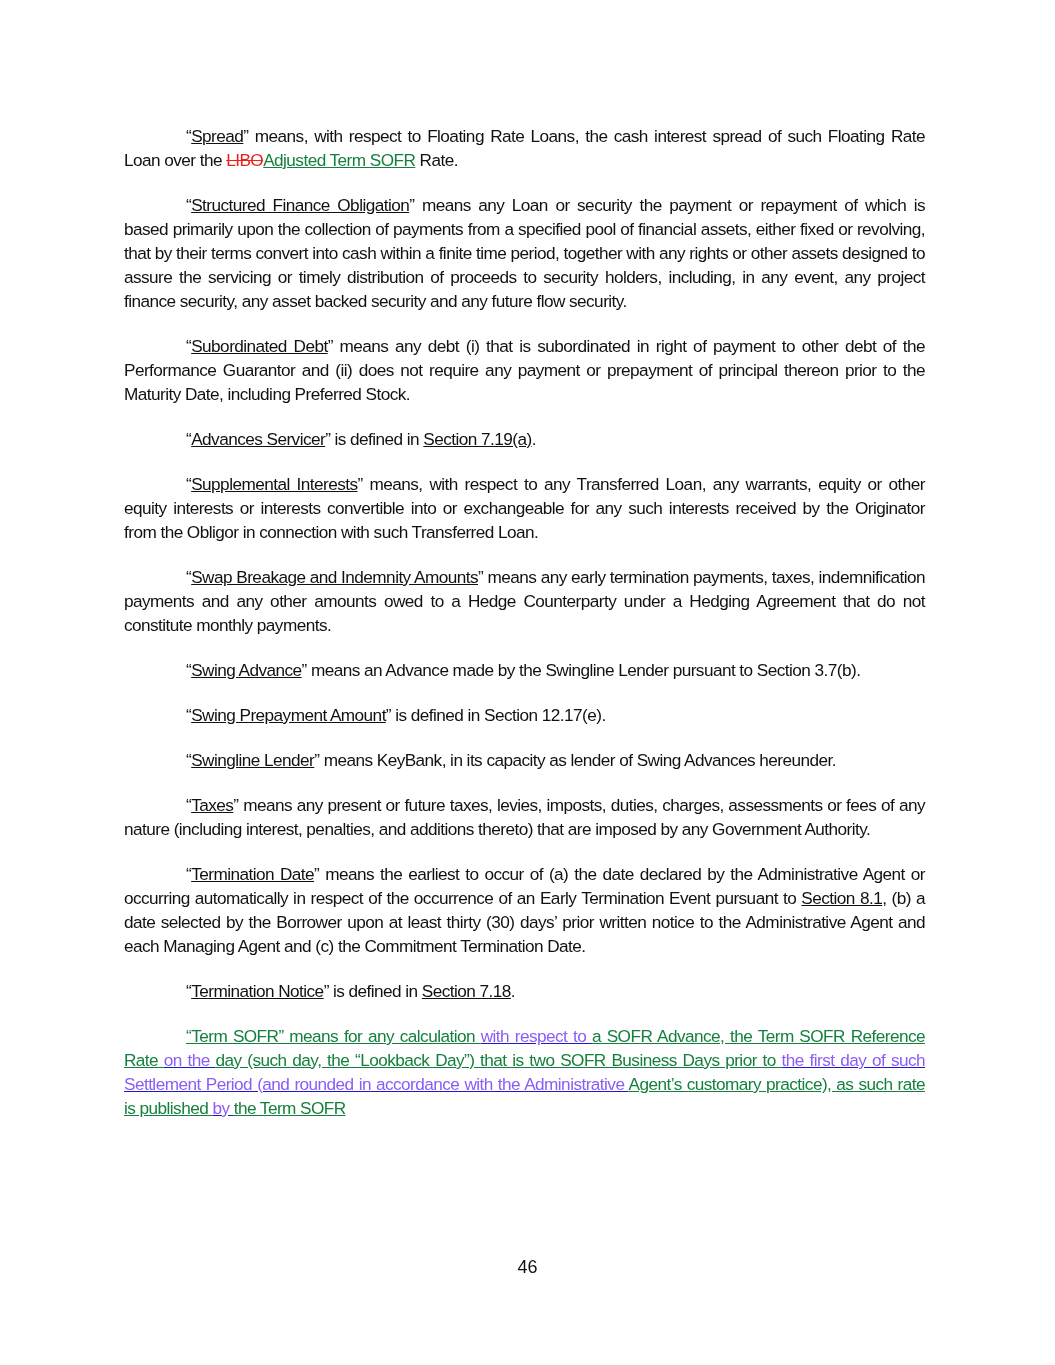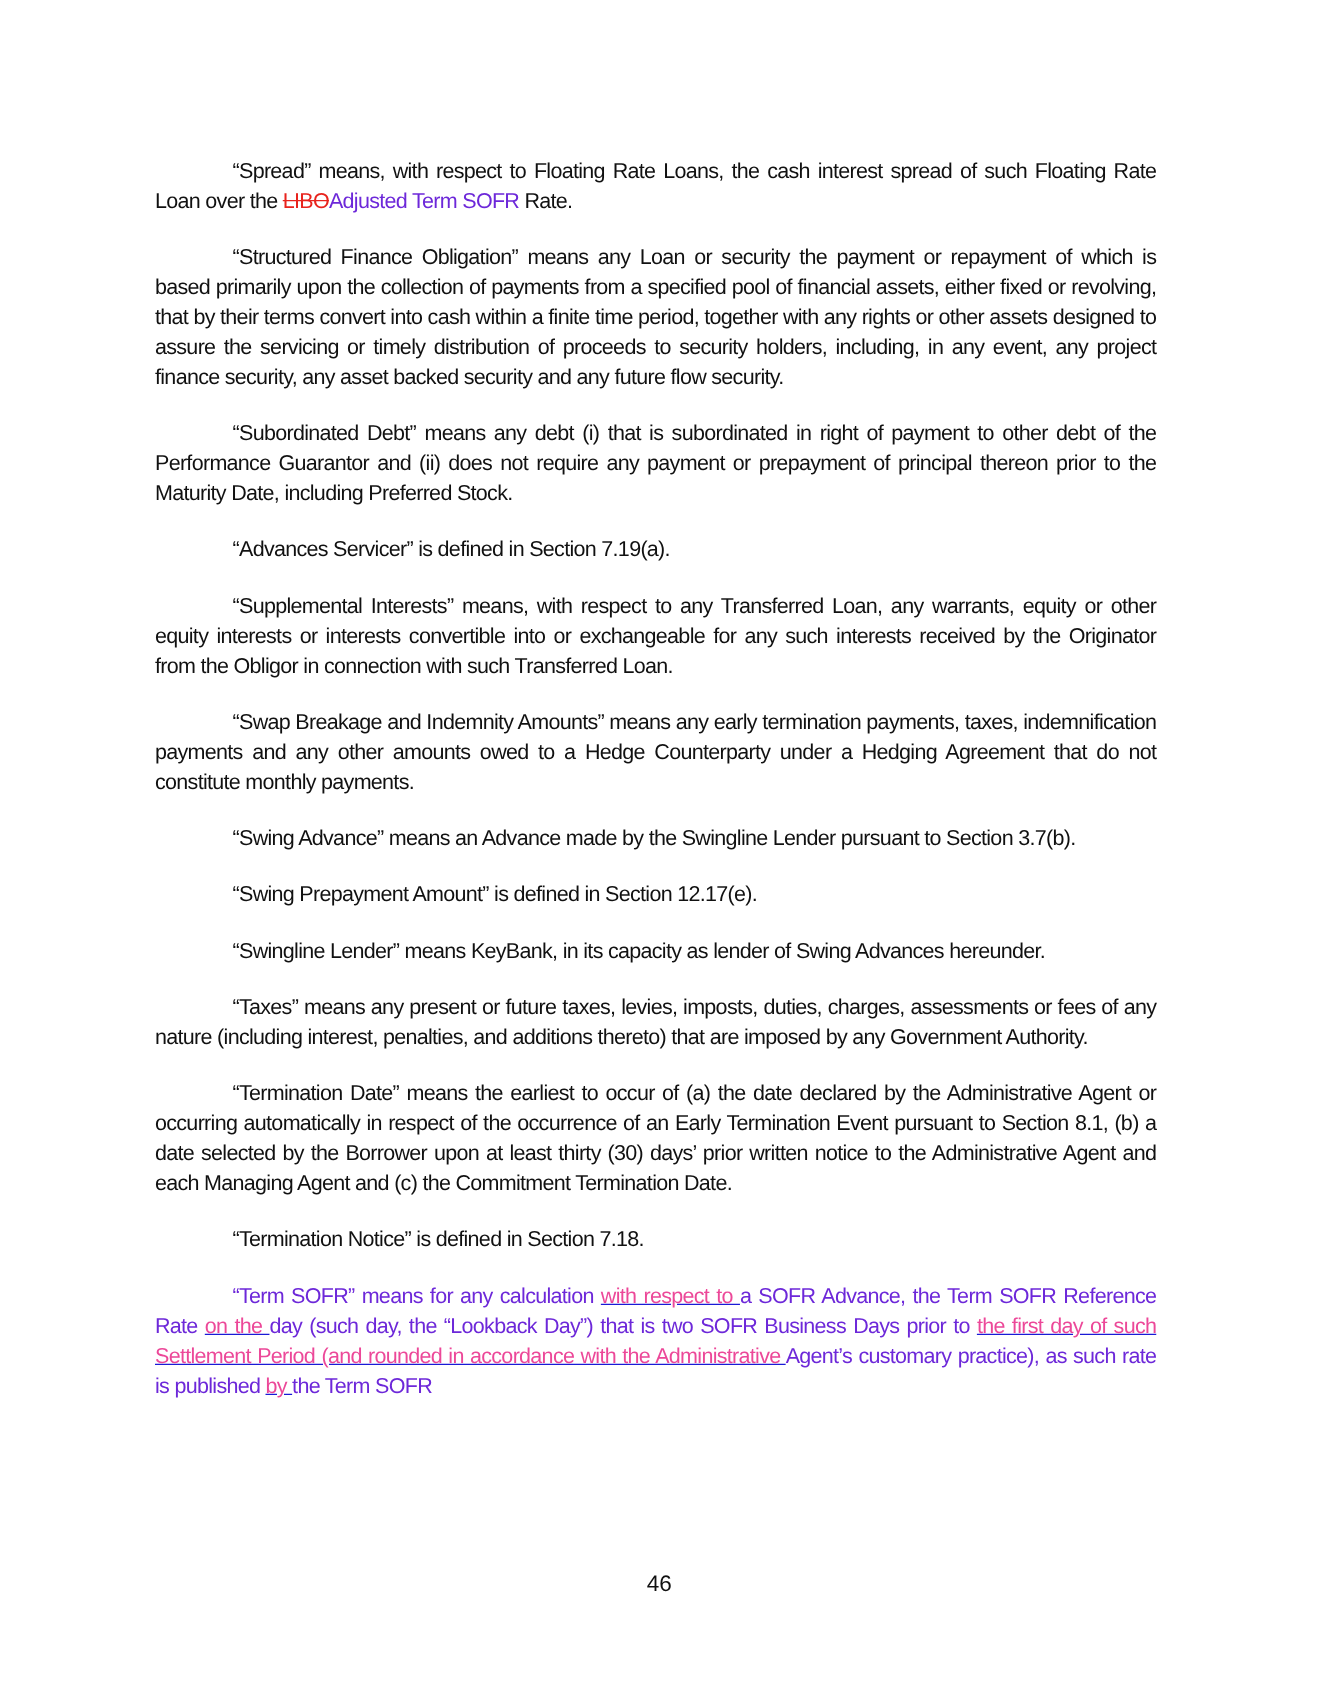--- a/index.html
+++ b/index.html
@@ -1,24 +1,24 @@
 <!DOCTYPE html>
 <html><head>
 <meta charset="utf-8">
 <style>
   html, body { margin: 0; padding: 0; background: #ffffff; }
   body { width: 1055px; height: 1365px; position: relative; overflow: hidden; }
   .page { position: absolute; left: 124px; top: 124px; width: 801px;
     font-family: "Liberation Sans Narrow", "Liberation Sans", sans-serif;
     font-size: 17.2px; line-height: 24px; color: #111; letter-spacing: -0.55px; }
   .para { margin: 0 0 21px 0; text-align: justify; text-indent: 62px; }
-  .u { }
+  .u { text-decoration: underline; }
   .del { color: #e8231d; text-decoration: line-through; }
-  .ins { color: #6d28d9; }
-  .ins-g { color: #ec4899; text-decoration: underline; text-decoration-color: #1a1ad6; }
+  .ins { color: #15803d; text-decoration: underline; }
+  .ins-g { color: #8b5cf6; text-decoration: underline; text-decoration-color: #1a1ad6; }
   .pagenum { position: absolute; top: 1257px; left: 0; width: 1055px; text-align: center;
     font-family: "Liberation Sans", sans-serif; font-size: 18px; color: #111; }
 </style>
 </head>
 <body>
 
 <div class="page">
 
   <p class="para">“<span class="u">Spread</span>”<span> means, with respect to Floating Rate Loans, the cash interest spread of such Floating Rate Loan over the </span><span class="del">LIBO</span><span class="ins">Adjusted Term SOFR</span><span> Rate.</span></p>
 

